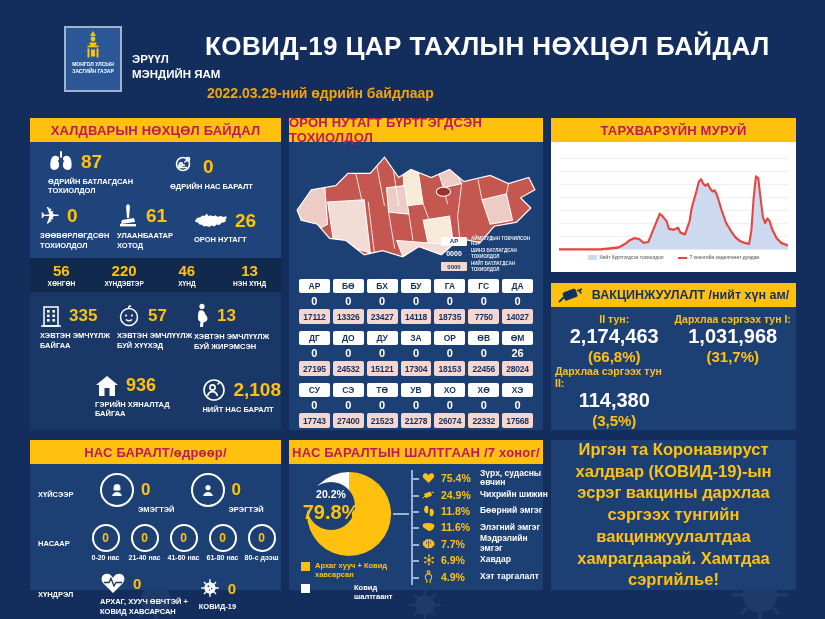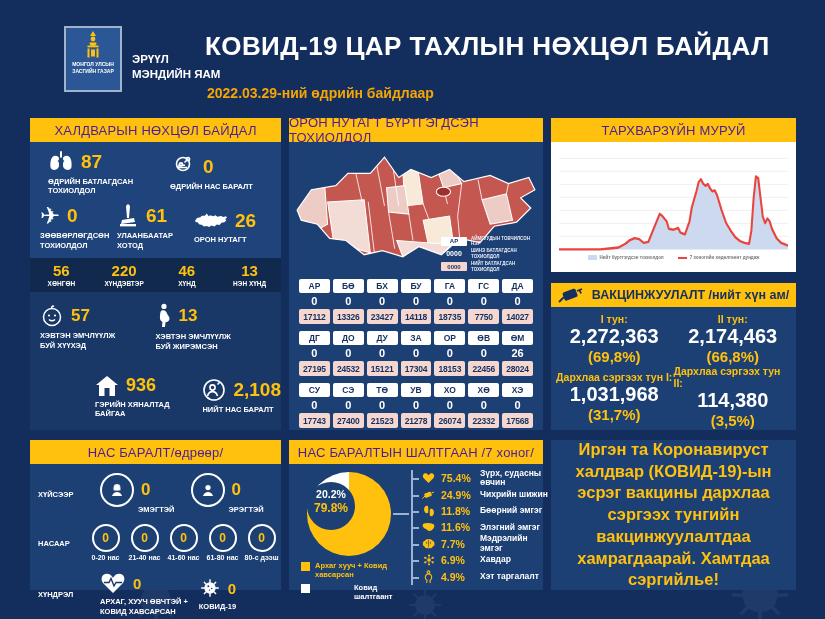--- a/index.html
+++ b/index.html
@@ -13,21 +13,21 @@
   
   .logo-box{left:64px;top:26px;width:58px;height:66px;background:#2b5797;
     border:2px solid #9fb4cc;display:flex;flex-direction:column;align-items:center;padding-top:3px;box-sizing:border-box;}
   .logo-text{color:#fff;font-size:5px;font-weight:bold;text-align:center;line-height:1.3;margin-top:2px;}
   .ministry{left:132px;top:52px;width:95px;color:#fff;font-weight:bold;font-size:11.5px;line-height:1.3;}
   .main-title{left:205px;top:31px;color:#fff;font-weight:bold;font-size:26px;letter-spacing:.4px;}
   .subtitle{left:207px;top:85px;color:#f5a504;font-weight:bold;font-size:14px;}
   
   .panel{background:#1d4074;}
   .bar{height:24px;background:#ffc10d;display:flex;align-items:center;justify-content:center;
-    color:#4c1d95;font-weight:normal;font-size:13px;letter-spacing:.2px;}
+    color:#be185d;font-weight:bold;font-size:13px;letter-spacing:.2px;}
   
   .p-left-top{left:30px;top:118px;width:251px;height:312px;}
   .sec1{height:116px;background:#1f447b;display:flex;flex-direction:column;justify-content:space-evenly;}
   .srow{display:flex;align-items:center;}
   .stat{display:flex;flex-direction:column;align-items:flex-start;}
   .stat-top{display:flex;align-items:center;gap:7px;}
   .stat .val{color:#ffc10d;font-weight:bold;font-size:19px;}
   .stat .lbl{color:#fff;font-weight:bold;font-size:7.5px;line-height:1.3;margin-top:3px;max-width:86px;}
   .strip{height:34px;background:#12294e;display:flex;}
   .sev{flex:1;display:flex;flex-direction:column;align-items:center;justify-content:center;}
@@ -75,21 +75,21 @@
   .circ{border:2px solid #fff;border-radius:50%;display:flex;align-items:center;justify-content:center;}
   .agec{width:24px;height:24px;color:#ffc10d;font-weight:bold;font-size:12px;}
   .ageitem{display:flex;flex-direction:column;align-items:center;flex:1;}
   .agelbl{color:#fff;font-weight:bold;font-size:7px;margin-top:2px;text-align:center;line-height:1.25;}
   
   .p-mid-bottom{left:289px;top:440px;width:254px;height:150px;}
   .cause-body{position:relative;height:126px;}
   .donut{position:absolute;left:18px;top:8px;width:84px;height:84px;border-radius:50%;}
   .donut-hole{position:absolute;left:18px;top:18px;width:48px;height:48px;border-radius:50%;background:#1d4074;}
   .d20{position:absolute;left:0;width:84px;top:24px;text-align:center;color:#fff;font-weight:bold;font-size:10.5px;}
-  .d79{position:absolute;left:0;width:84px;top:37px;text-align:center;color:#ffc10d;font-weight:bold;font-size:12px;}
+  .d79{position:absolute;left:0;width:84px;top:37px;text-align:center;color:#ffc10d;font-weight:bold;font-size:20px;}
   .donut-legend{position:absolute;left:12px;top:97px;width:108px;}
   .dlrow{display:flex;gap:5px;margin-bottom:3px;align-items:flex-start;}
   .dlsw{width:9px;height:9px;flex:0 0 auto;margin-top:1px;}
   .dlsw.y{background:#ffc10d;} .dlsw.w{background:#fff;}
   .dllbl{font-weight:bold;font-size:7.5px;line-height:1.25;}
   .dllbl.y{color:#ffc10d;} .dllbl.w{color:#fff;padding-left:39px;}
   .connector{position:absolute;left:104px;top:49px;width:16px;height:2px;background:#9db1d4;}
   .causes{position:absolute;left:122px;top:6px;width:128px;border-left:2px solid #9db1d4;padding-left:8px;}
   .cause{position:relative;display:flex;align-items:center;gap:5px;height:16.4px;}
   .cause::before{content:"";position:absolute;left:-10px;top:50%;width:8px;height:2px;background:#9db1d4;}
@@ -226,20 +226,40 @@
       <div class="val">46</div>
       <div class="lbl">ХҮНД</div>
     </div>
     <div class="sev">
       <div class="val">13</div>
       <div class="lbl">НЭН ХҮНД</div>
     </div>
   </div>
   <div class="sec2">
     <div class="srow" style="padding:0 10px;">
+      <div class="stat" style="flex:1;">
+        <div class="stat-top">
+          <svg width="22" height="24" viewBox="0 0 22 24">
+              <g stroke="#fff" stroke-width="1.5" fill="none">
+                <rect x="4" y="3" width="14" height="19"></rect>
+                <path d="M1 22h20"></path>
+              </g>
+              <g fill="#fff">
+                <rect x="7" y="6" width="2.6" height="2.6"></rect>
+                <rect x="12.4" y="6" width="2.6" height="2.6"></rect>
+                <rect x="7" y="10.5" width="2.6" height="2.6"></rect>
+                <rect x="12.4" y="10.5" width="2.6" height="2.6"></rect>
+                <rect x="7" y="15" width="2.6" height="2.6"></rect>
+                <rect x="12.4" y="15" width="2.6" height="2.6"></rect>
+              </g>
+            </svg>
+          <span class="val" style="font-size:17px">335</span>
+        </div>
+        <div class="lbl">ХЭВТЭН ЭМЧҮҮЛЖ БАЙГАА</div>
+      </div>
       <div class="stat" style="flex:1;">
         <div class="stat-top">
           <svg width="24" height="24" viewBox="0 0 24 24">
               <g stroke="#fff" stroke-width="1.5" fill="none">
                 <circle cx="12" cy="13" r="8.5"></circle>
                 <path d="M12 4.5C11 3 12.5 1.5 14 2.5"></path>
                 <path d="M9 15.5c1.8 1.6 4.2 1.6 6 0"></path>
               </g>
               <g fill="#fff">
                 <circle cx="9" cy="11.5" r="1.1"></circle>
@@ -440,25 +460,20 @@
       <g stroke="#14305f" stroke-width="1.8" fill="none">
         <path d="M1 15 6 10"></path>
         <rect x="6.2" y="4.2" width="12" height="7" rx="1" transform="rotate(-20 12 8)" fill="#14305f"></rect>
         <path d="M19 4l5-2M21.5 3l1.5 3.5"></path>
       </g>
     </svg>
   <span>ВАКЦИНЖУУЛАЛТ /нийт хүн ам/</span>
 </div>
 <div class="abs panel p-right-vax">
   <div class="dose">
-    <div class="dl">I тун:</div>
-    <div class="dv">2,272,363</div>
-    <div class="dp">(69,8%)</div>
-  </div>
-  <div class="dose">
     <div class="dl">II тун:</div>
     <div class="dv">2,174,463</div>
     <div class="dp">(66,8%)</div>
   </div>
   <div class="dose">
     <div class="dl">Дархлаа сэргээх тун I:</div>
     <div class="dv">1,031,968</div>
     <div class="dp">(31,7%)</div>
   </div>
   <div class="dose">

